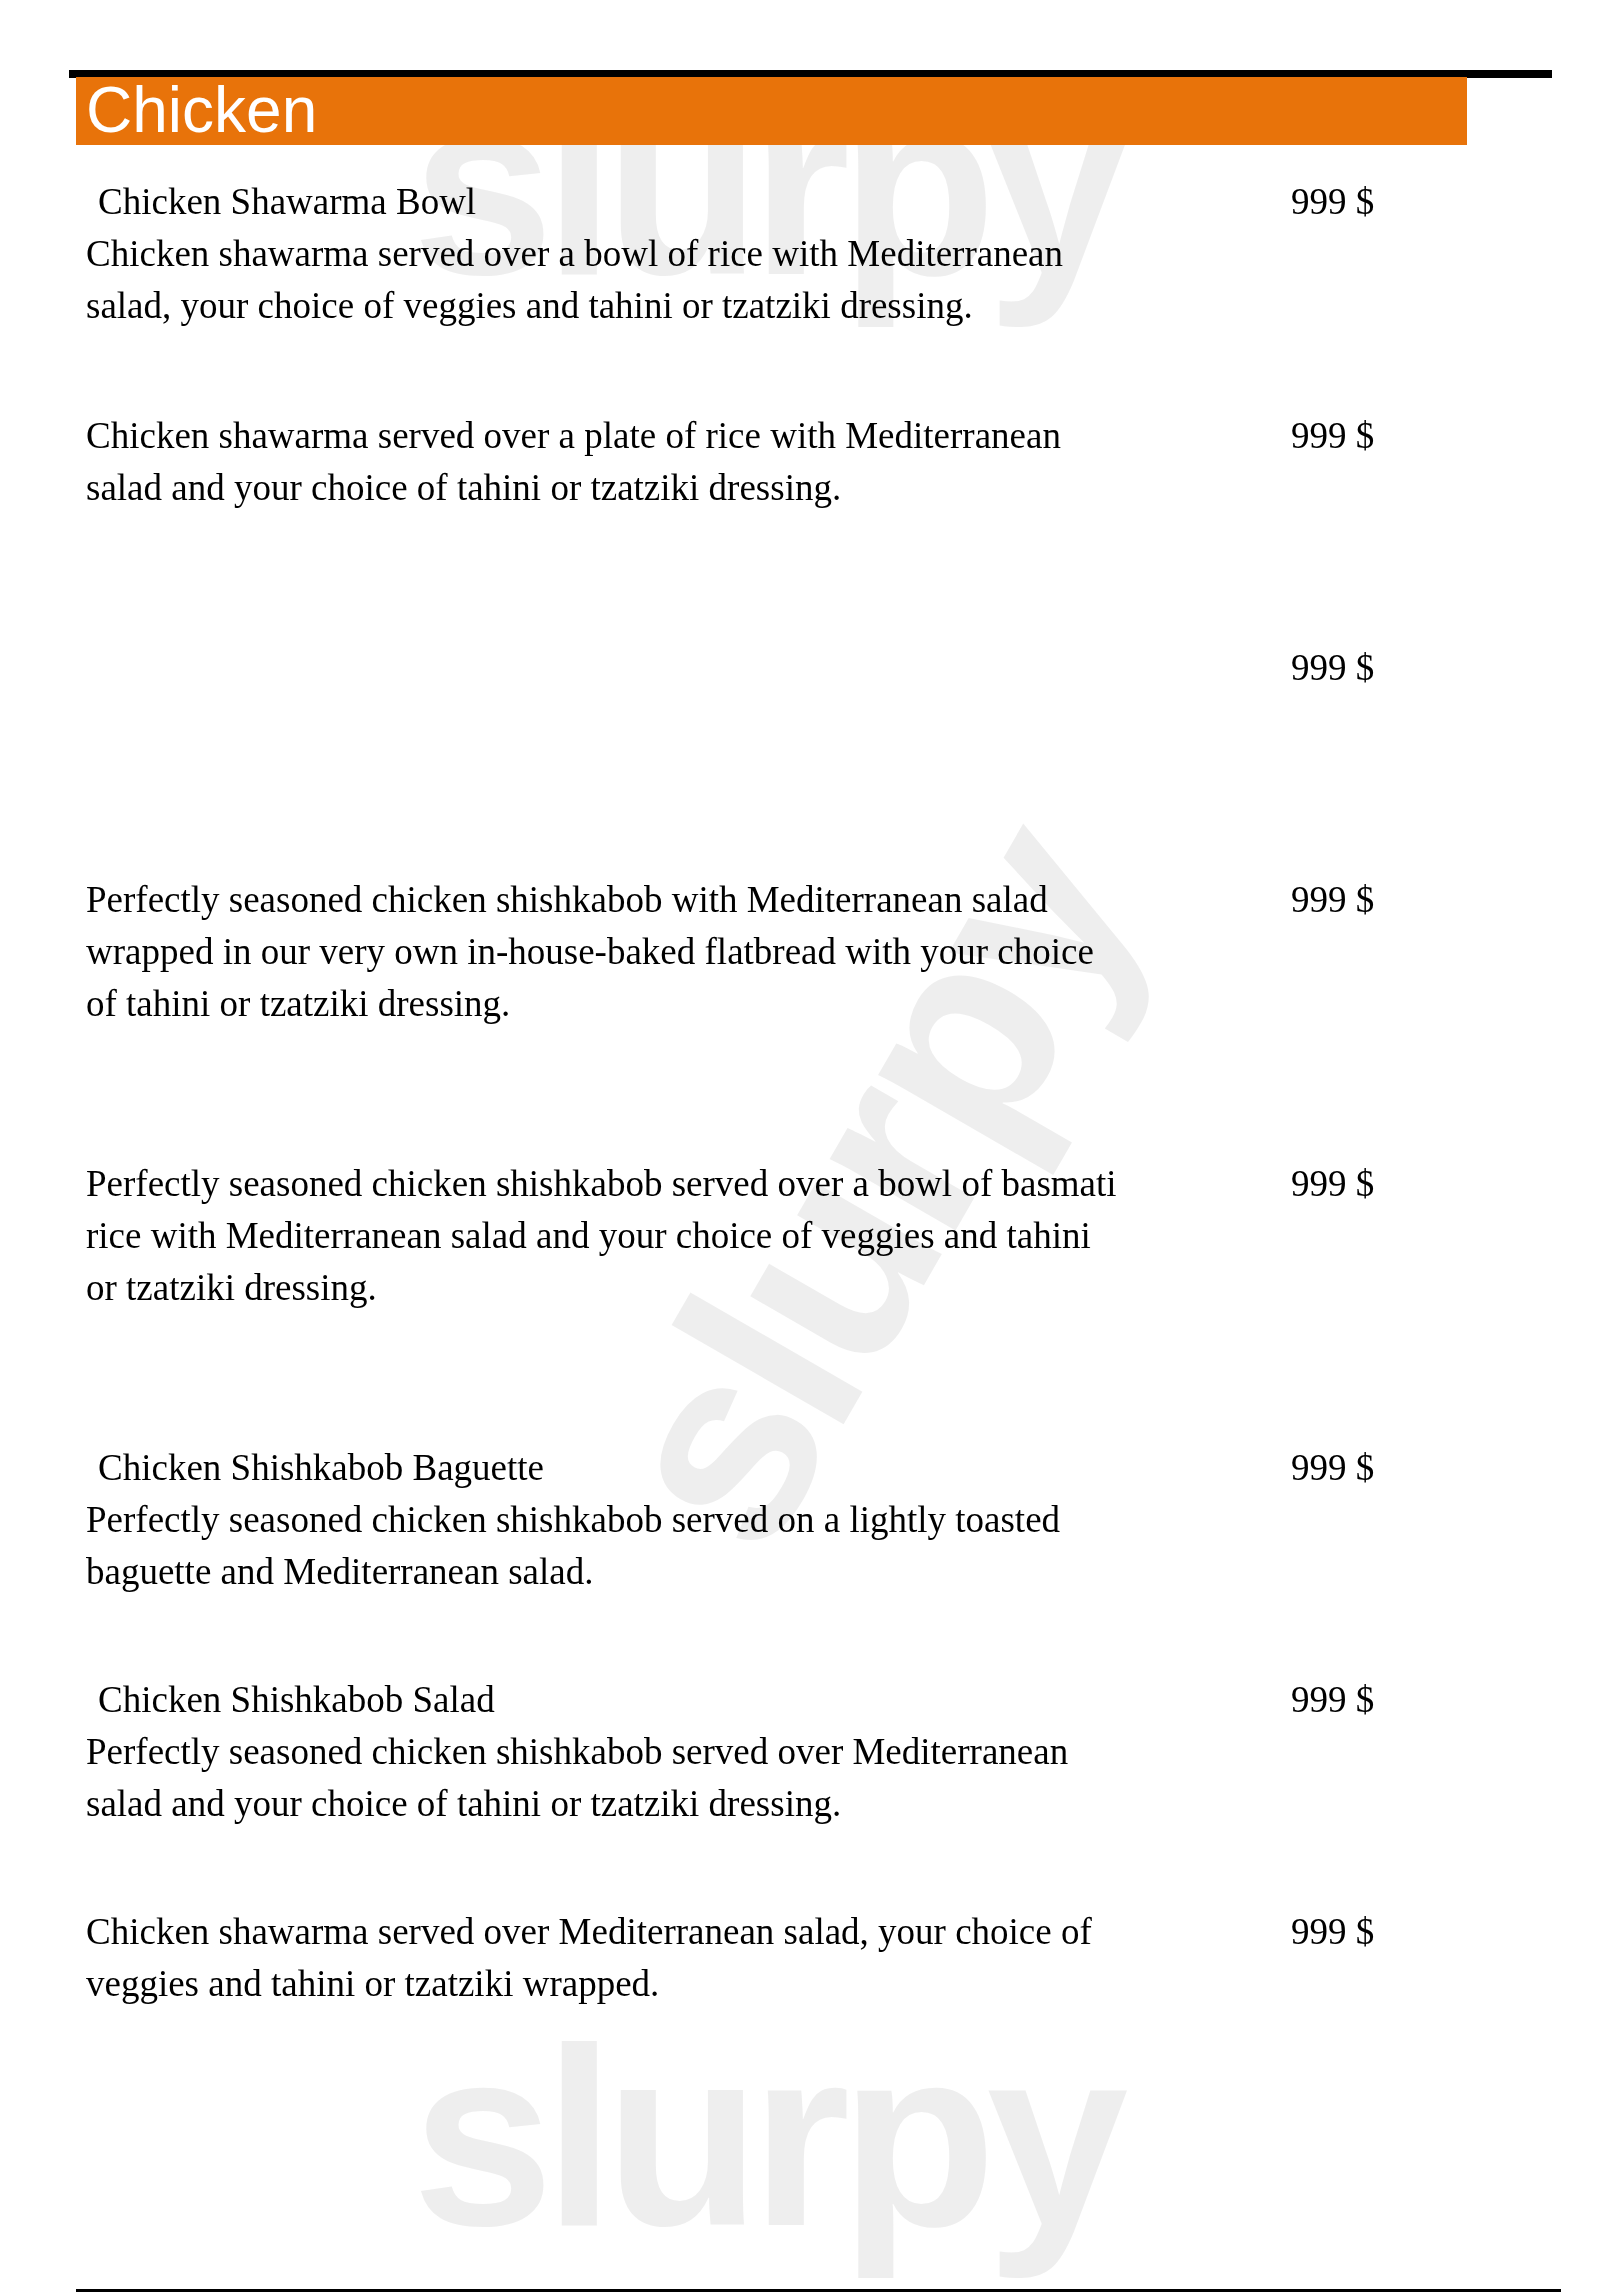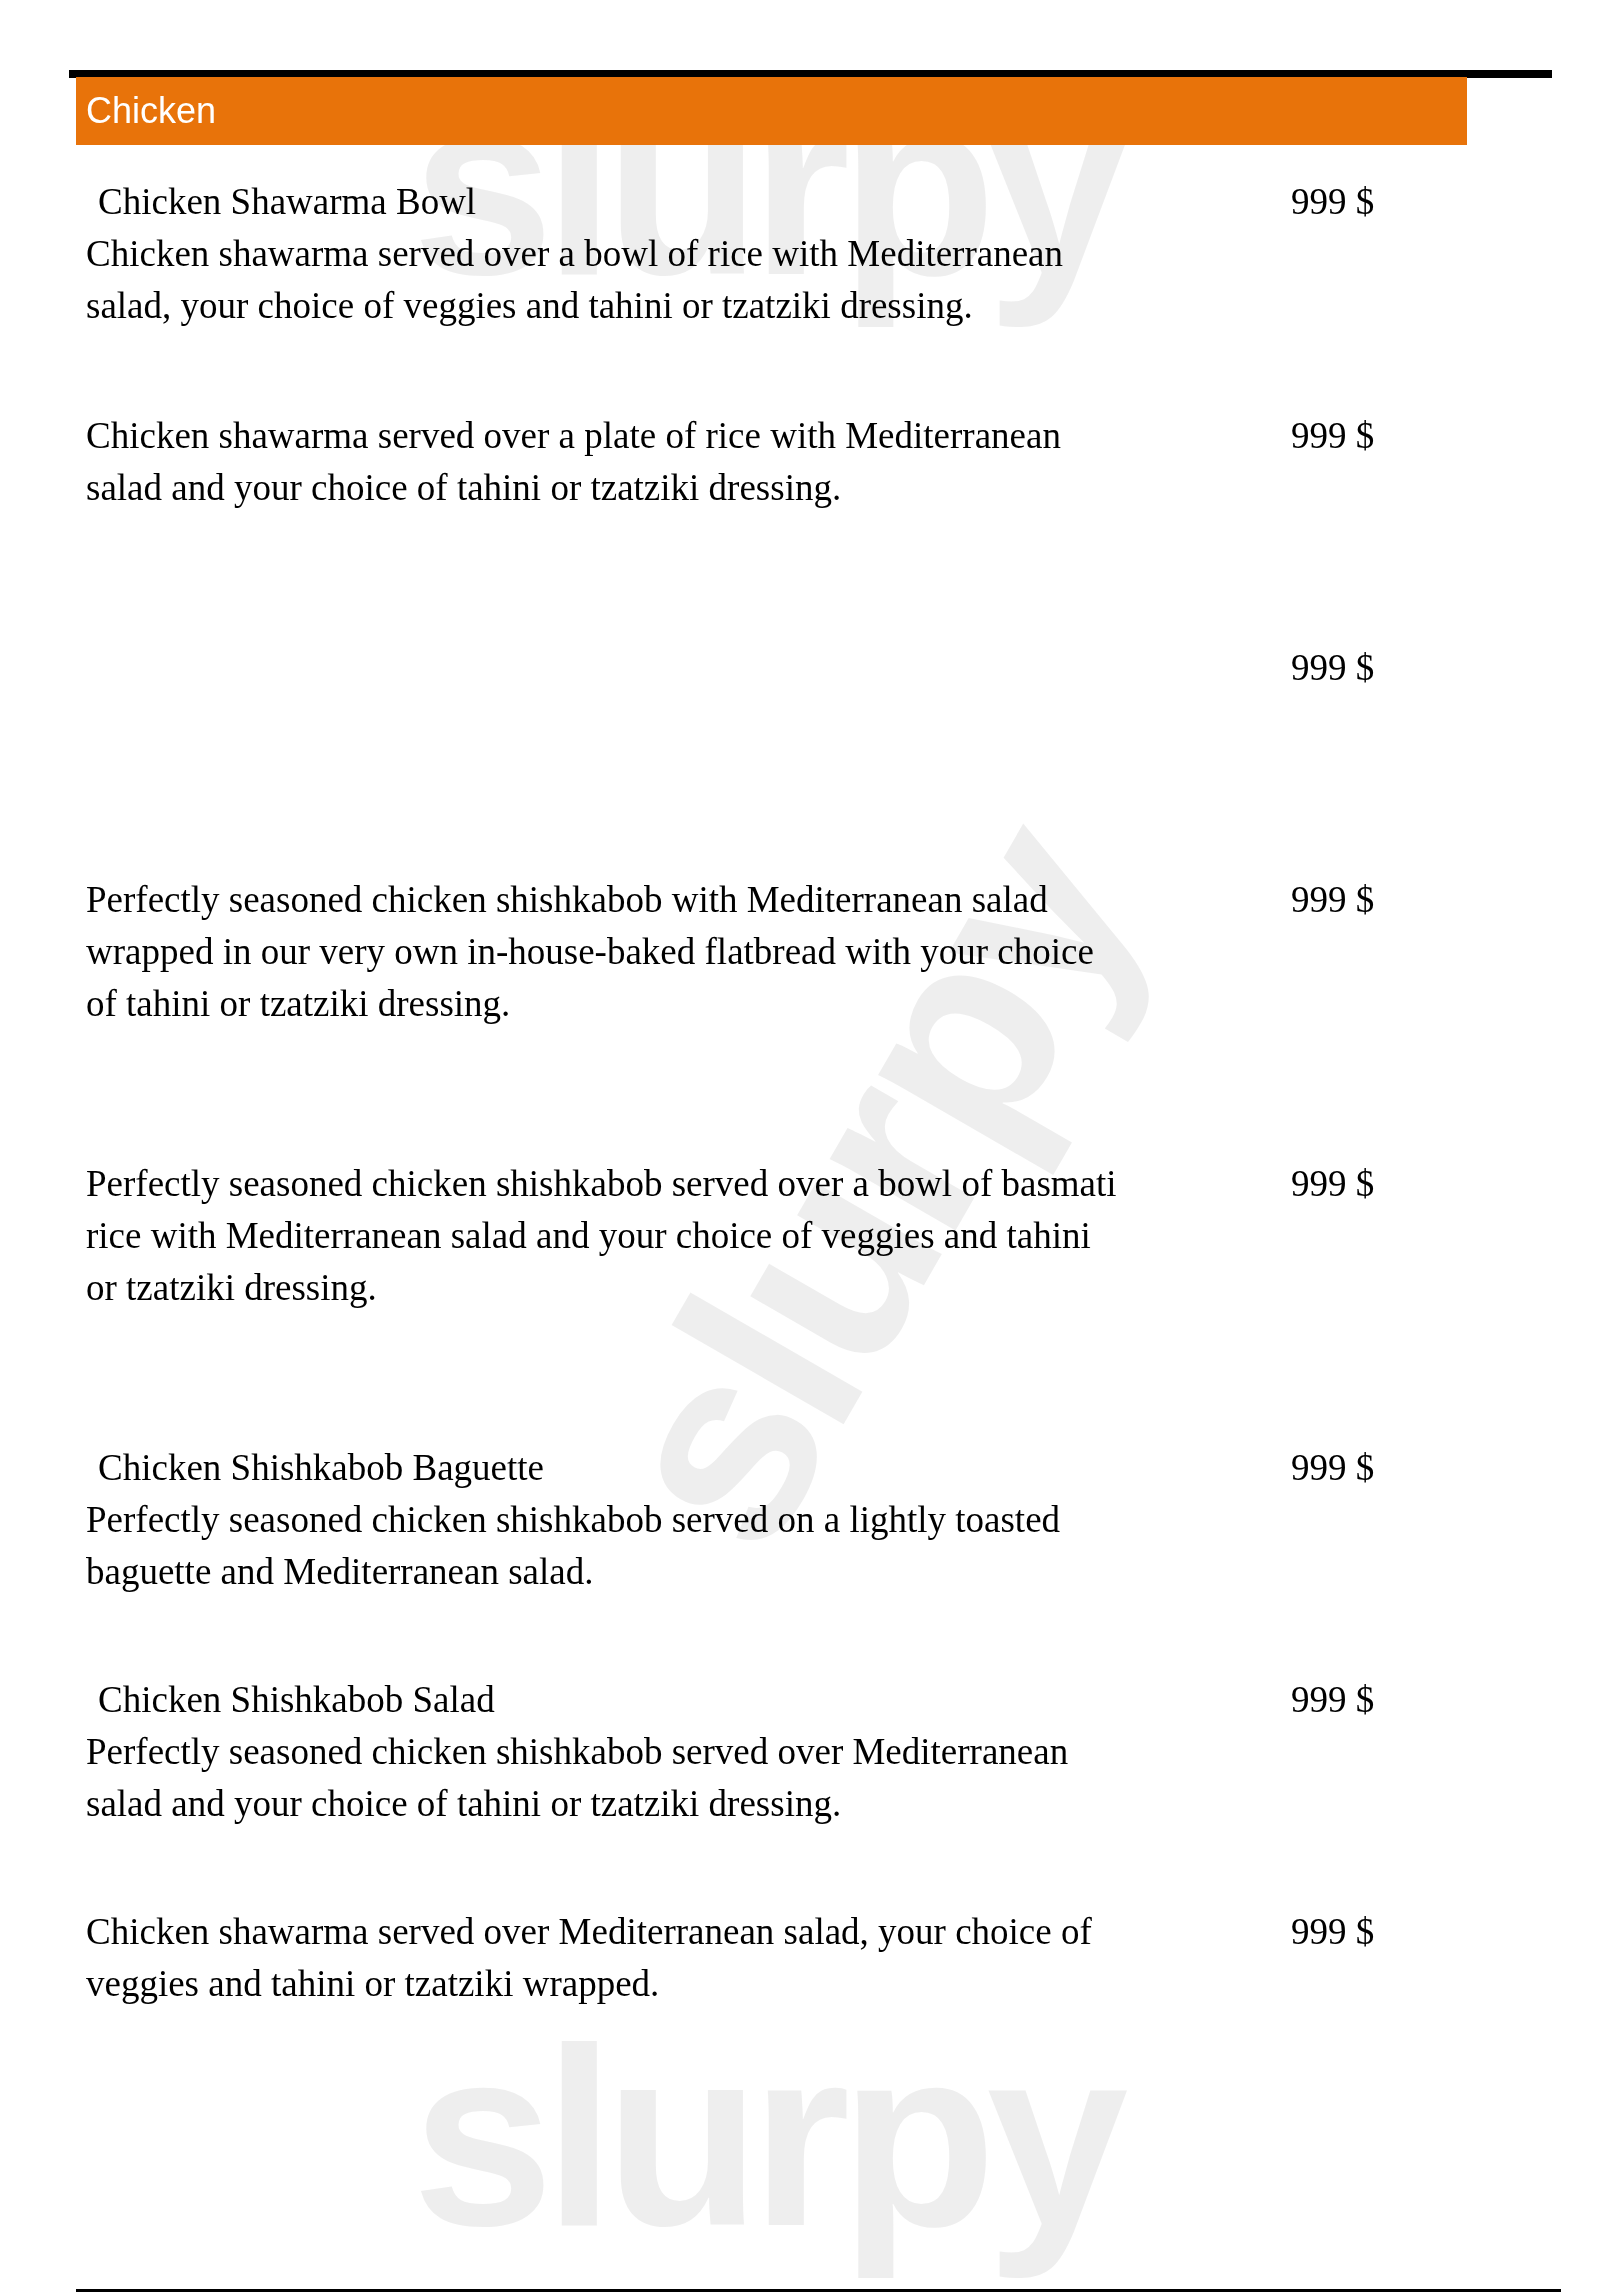--- a/index.html
+++ b/index.html
@@ -1,19 +1,19 @@
 <!DOCTYPE html>
 <html><head>
 <meta charset="utf-8">
 <style>
   html,body{margin:0;padding:0;background:#fff;}
   body{width:1621px;height:2293px;position:relative;overflow:hidden;font-family:"Liberation Serif",serif;color:#000;}
   .top-rule{position:absolute;left:69px;top:70px;width:1483px;height:7.8px;background:#000;}
   .cat-bar{position:absolute;left:76px;top:77px;width:1391px;height:68px;background:#e8730a;}
-  .cat-title{position:absolute;left:86px;top:81px;font-family:"Liberation Sans",sans-serif;font-size:36px;line-height:59px;color:#fff;}
+  .cat-title{position:absolute;left:86px;top:81px;font-family:"Liberation Sans",sans-serif;font-size:64px;line-height:59px;color:#fff;}
   .item{position:absolute;left:86px;width:1372px;}
   .item-name{font-size:37px;line-height:52px;white-space:nowrap;margin-left:12px;}
   .item-desc{font-size:37px;line-height:52px;white-space:pre;}
   .item-price{position:absolute;left:1205px;top:0;font-size:37px;line-height:52px;white-space:nowrap;}
   .bottom-rule{position:absolute;left:76px;top:2289px;width:1485px;height:2.9px;background:#000;}
   .watermark{position:absolute;font-family:"Liberation Sans",sans-serif;font-weight:bold;color:rgba(200,200,200,0.3);pointer-events:none;letter-spacing:-9.8px;}
   .wm1{left:412px;top:39px;font-size:255px;}
   .wm2{left:412px;top:1990px;font-size:255px;}
   .wm3{left:490px;top:1029px;font-size:274px;transform:rotate(-60deg);}
 </style>

